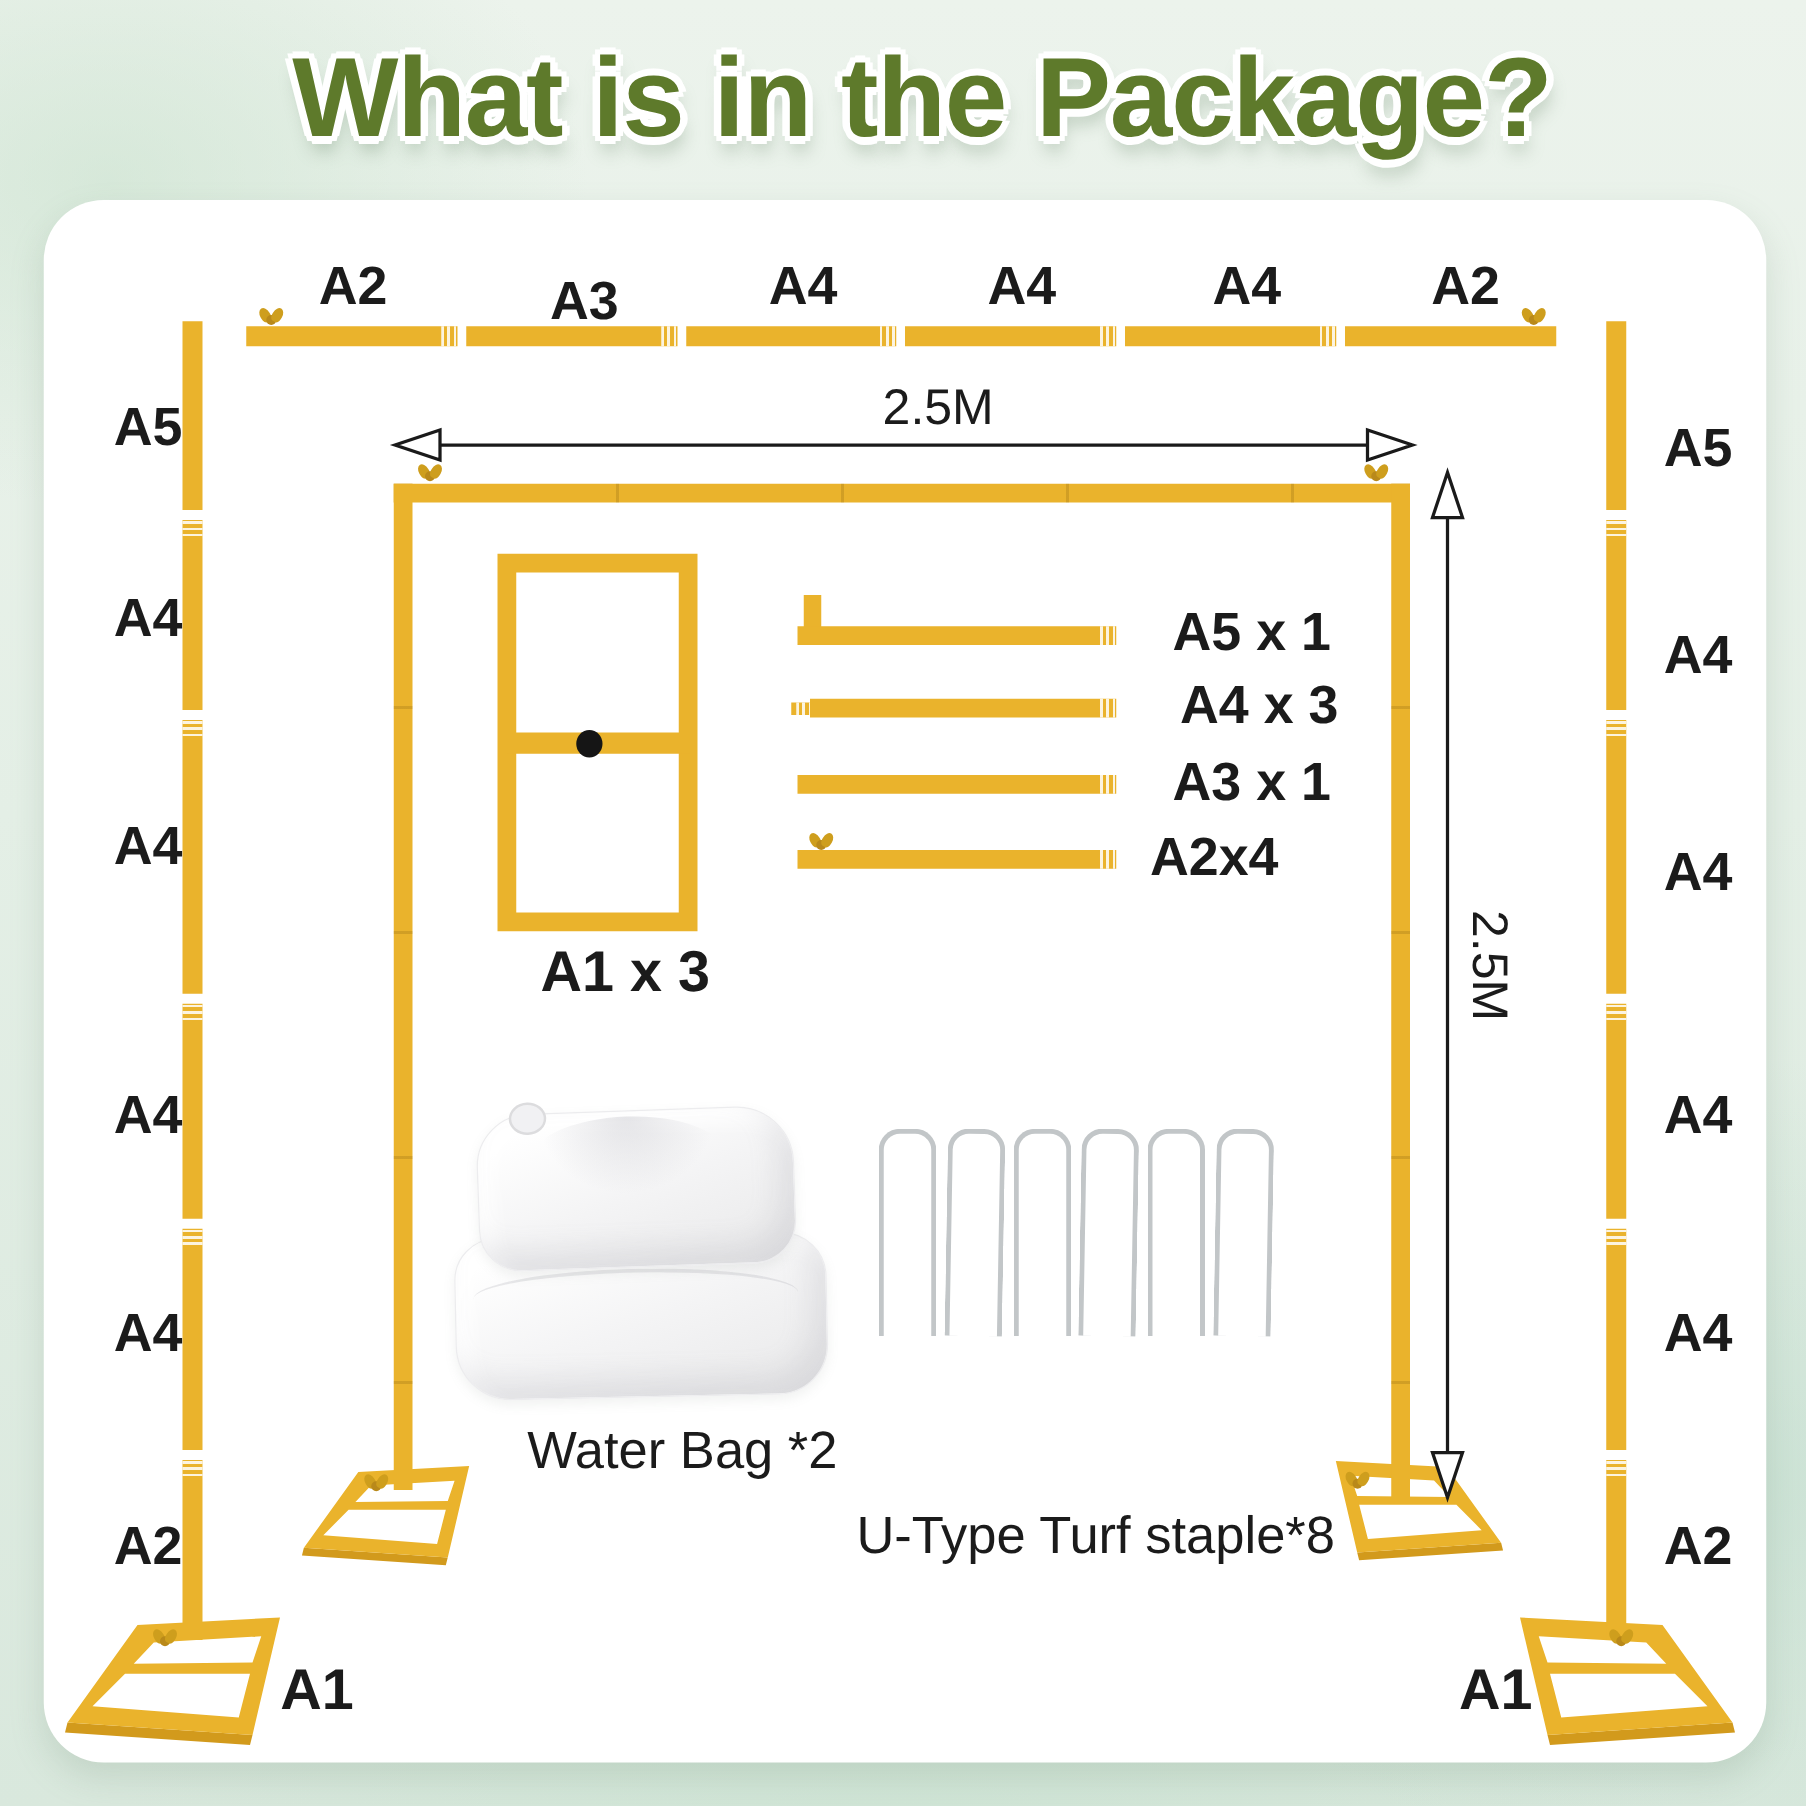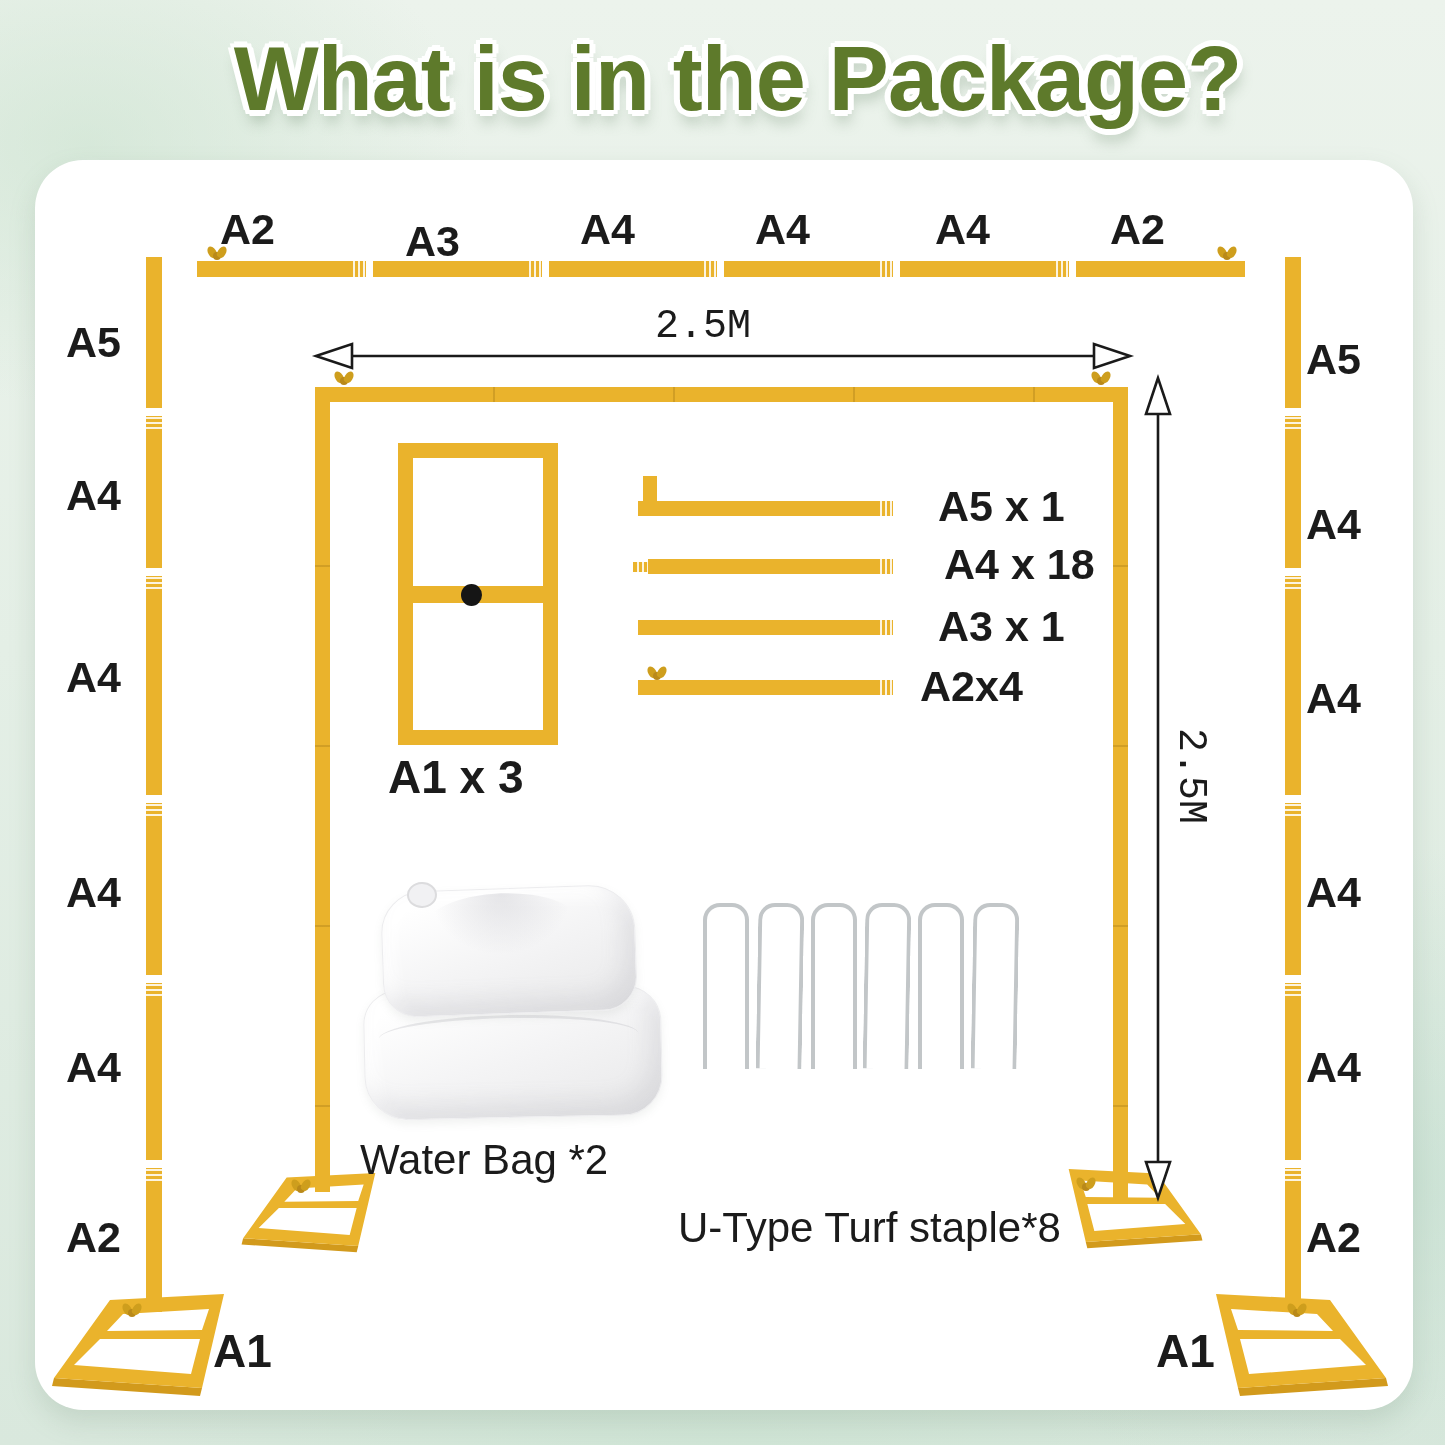--- a/index.html
+++ b/index.html
@@ -23,22 +23,22 @@
       -6px 0 0 #fff, 6px 0 0 #fff, 0 -6px 0 #fff, 0 6px 0 #fff,
       2px 12px 14px rgba(125,150,125,.45);
     padding-left: 15px;
   }
   .card{
     left:35px;top:160px;width:1378px;height:1250px;background:#fff;
     border-radius:48px;box-shadow:0 12px 26px rgba(120,145,125,.22);z-index:1;
   }
   
   .lbl{font-weight:700;font-size:43px;z-index:5;white-space:nowrap;}
-  .ctr{text-align:left;}
-  .dim{font-weight:500;font-size:40px;z-index:5;font-family:Liberation Mono, monospace;}
+  .ctr{text-align:right;}
+  .dim{font-weight:500;font-size:40px;z-index:5;}
   .vdim{writing-mode:vertical-rl;}
   .topbar{left:197px;top:261px;width:1048px;height:16px;display:flex;gap:7px;z-index:3;}
   .tseg{position:relative;flex:1;background:#EAB32C;}
   .rib-r::after{content:"";position:absolute;top:0;bottom:0;right:0;width:13px;
     background:repeating-linear-gradient(90deg,rgba(255,255,255,.85) 0 2px,transparent 2px 5px);}
   .rib-t::before{content:"";position:absolute;left:0;right:0;top:0;height:13px;
     background:repeating-linear-gradient(0deg,rgba(255,255,255,.85) 0 2px,transparent 2px 5px);}
   .vpost{width:16px;display:flex;flex-direction:column;gap:8px;z-index:3;}
   .vseg{position:relative;background:#EAB32C;width:16px;}
   .vpost .vseg:nth-child(1){height:151px;}
@@ -212,21 +212,21 @@
 <div class="abs lbl ctr" style="left:388px;top:750px;width:180px;font-size:46px">A1 x 3</div>
 
 <div class="abs ylw" style="left:643px;top:476px;width:14px;height:30px;z-index:3"></div>
 <div class="pbar rib-r" style="left:638px;top:501px;width:255px"></div>
 <div class="abs ylw rib-r" style="left:633px;top:562px;width:17px;height:10px;z-index:3;position:absolute"></div>
 <div class="pbar rib-r" style="left:648px;top:559px;width:245px"></div>
 <div class="pbar rib-r" style="left:638px;top:620px;width:255px"></div>
 <div class="pbar rib-r" style="left:638px;top:680px;width:255px"></div>
 
 <div class="abs lbl" style="left:938px;top:482px">A5 x 1</div>
-<div class="abs lbl" style="left:944px;top:540px">A4 x 18</div>
+<div class="abs lbl" style="left:944px;top:540px">A4 x 3</div>
 <div class="abs lbl" style="left:938px;top:602px">A3 x 1</div>
 <div class="abs lbl" style="left:920px;top:662px">A2x4</div>
 
 <div class="bag bag-bottom"></div>
 <div class="bag bag-top"></div>
 <div class="abs acc-lbl ctr" style="left:360px;top:1136px;width:310px">Water Bag *2</div>
 
 <div class="staple" style="left:703px;top:903px"></div>
 <div class="staple" style="left:757px;top:903px;transform:rotate(1deg)"></div>
 <div class="staple" style="left:811px;top:903px"></div>

